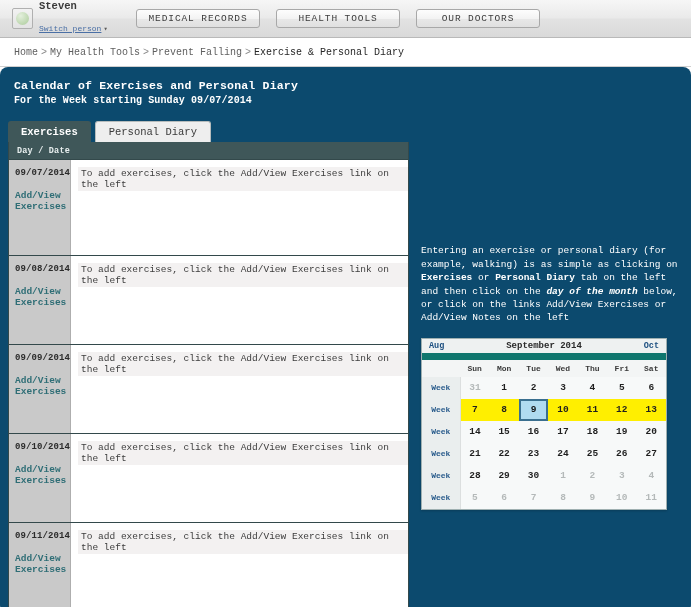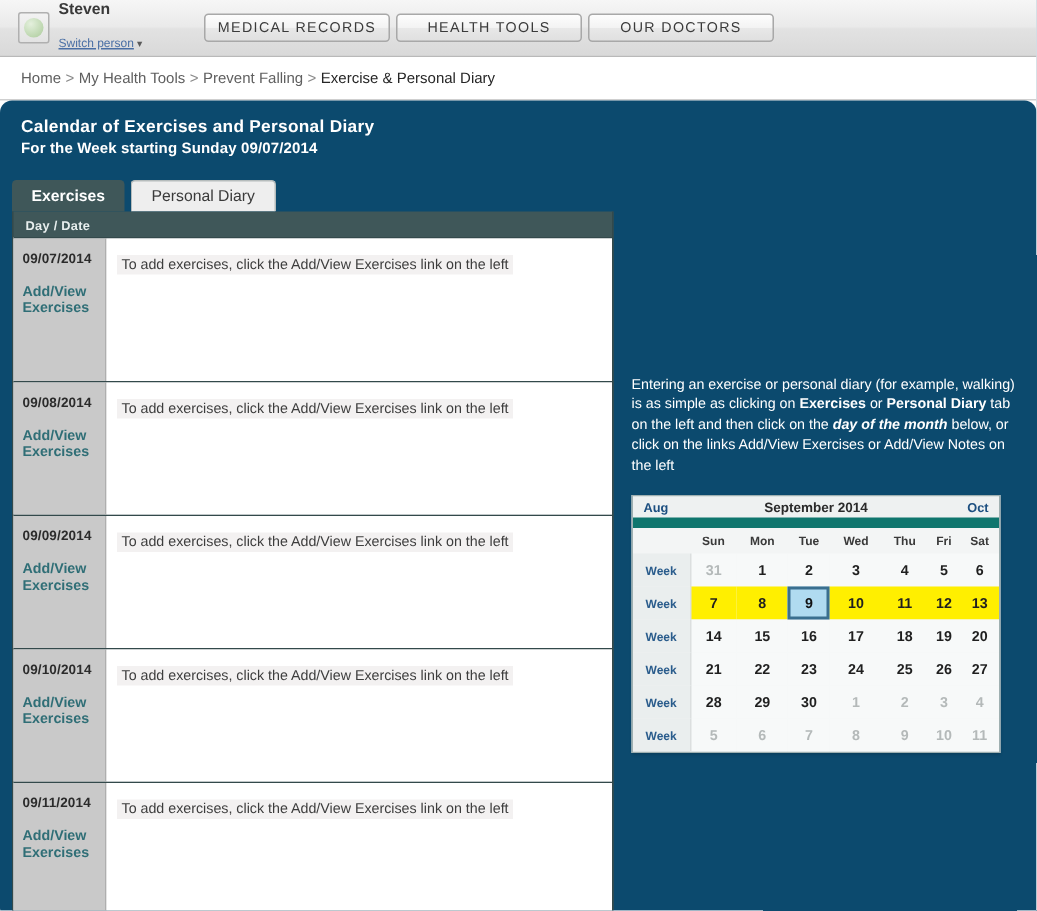--- a/index.html
+++ b/index.html
@@ -11,20 +11,21 @@
     font-family: "Liberation Sans", sans-serif;
     -webkit-font-smoothing: antialiased;
   }
   .page {
     position: relative;
     width: 691px;
     height: 607px;
     overflow: hidden;
     background: #ffffff;
     box-sizing: border-box;
+    font-family: Liberation Mono, monospace;
   }
 
   
   .topbar {
     position: relative;
     height: 38px;
     background: linear-gradient(to bottom, #f6f6f6 0%, #eaeaea 48%, #e2e2e2 52%, #d9d9d9 100%);
     border-bottom: 1px solid #b9b9b9;
     display: flex;
     align-items: center;
@@ -74,21 +75,21 @@
   }
   .caret {
     font-size: 7px;
     color: #5a5a5a;
     margin-left: 2px;
   }
 
   .navbtns {
     display: flex;
     align-items: center;
-    gap: 4px;
+    gap: 16px;
     margin-left: 12px;
   }
   .navbtn {
     height: 19px;
     min-width: 124px;
     padding: 0 8px;
     border: 1px solid #a8a8a8;
     border-radius: 3px;
     background: linear-gradient(to bottom, #fdfdfd 0%, #f3f3f3 50%, #e8e8e8 51%, #e0e0e0 100%);
     font-size: 9.5px;

